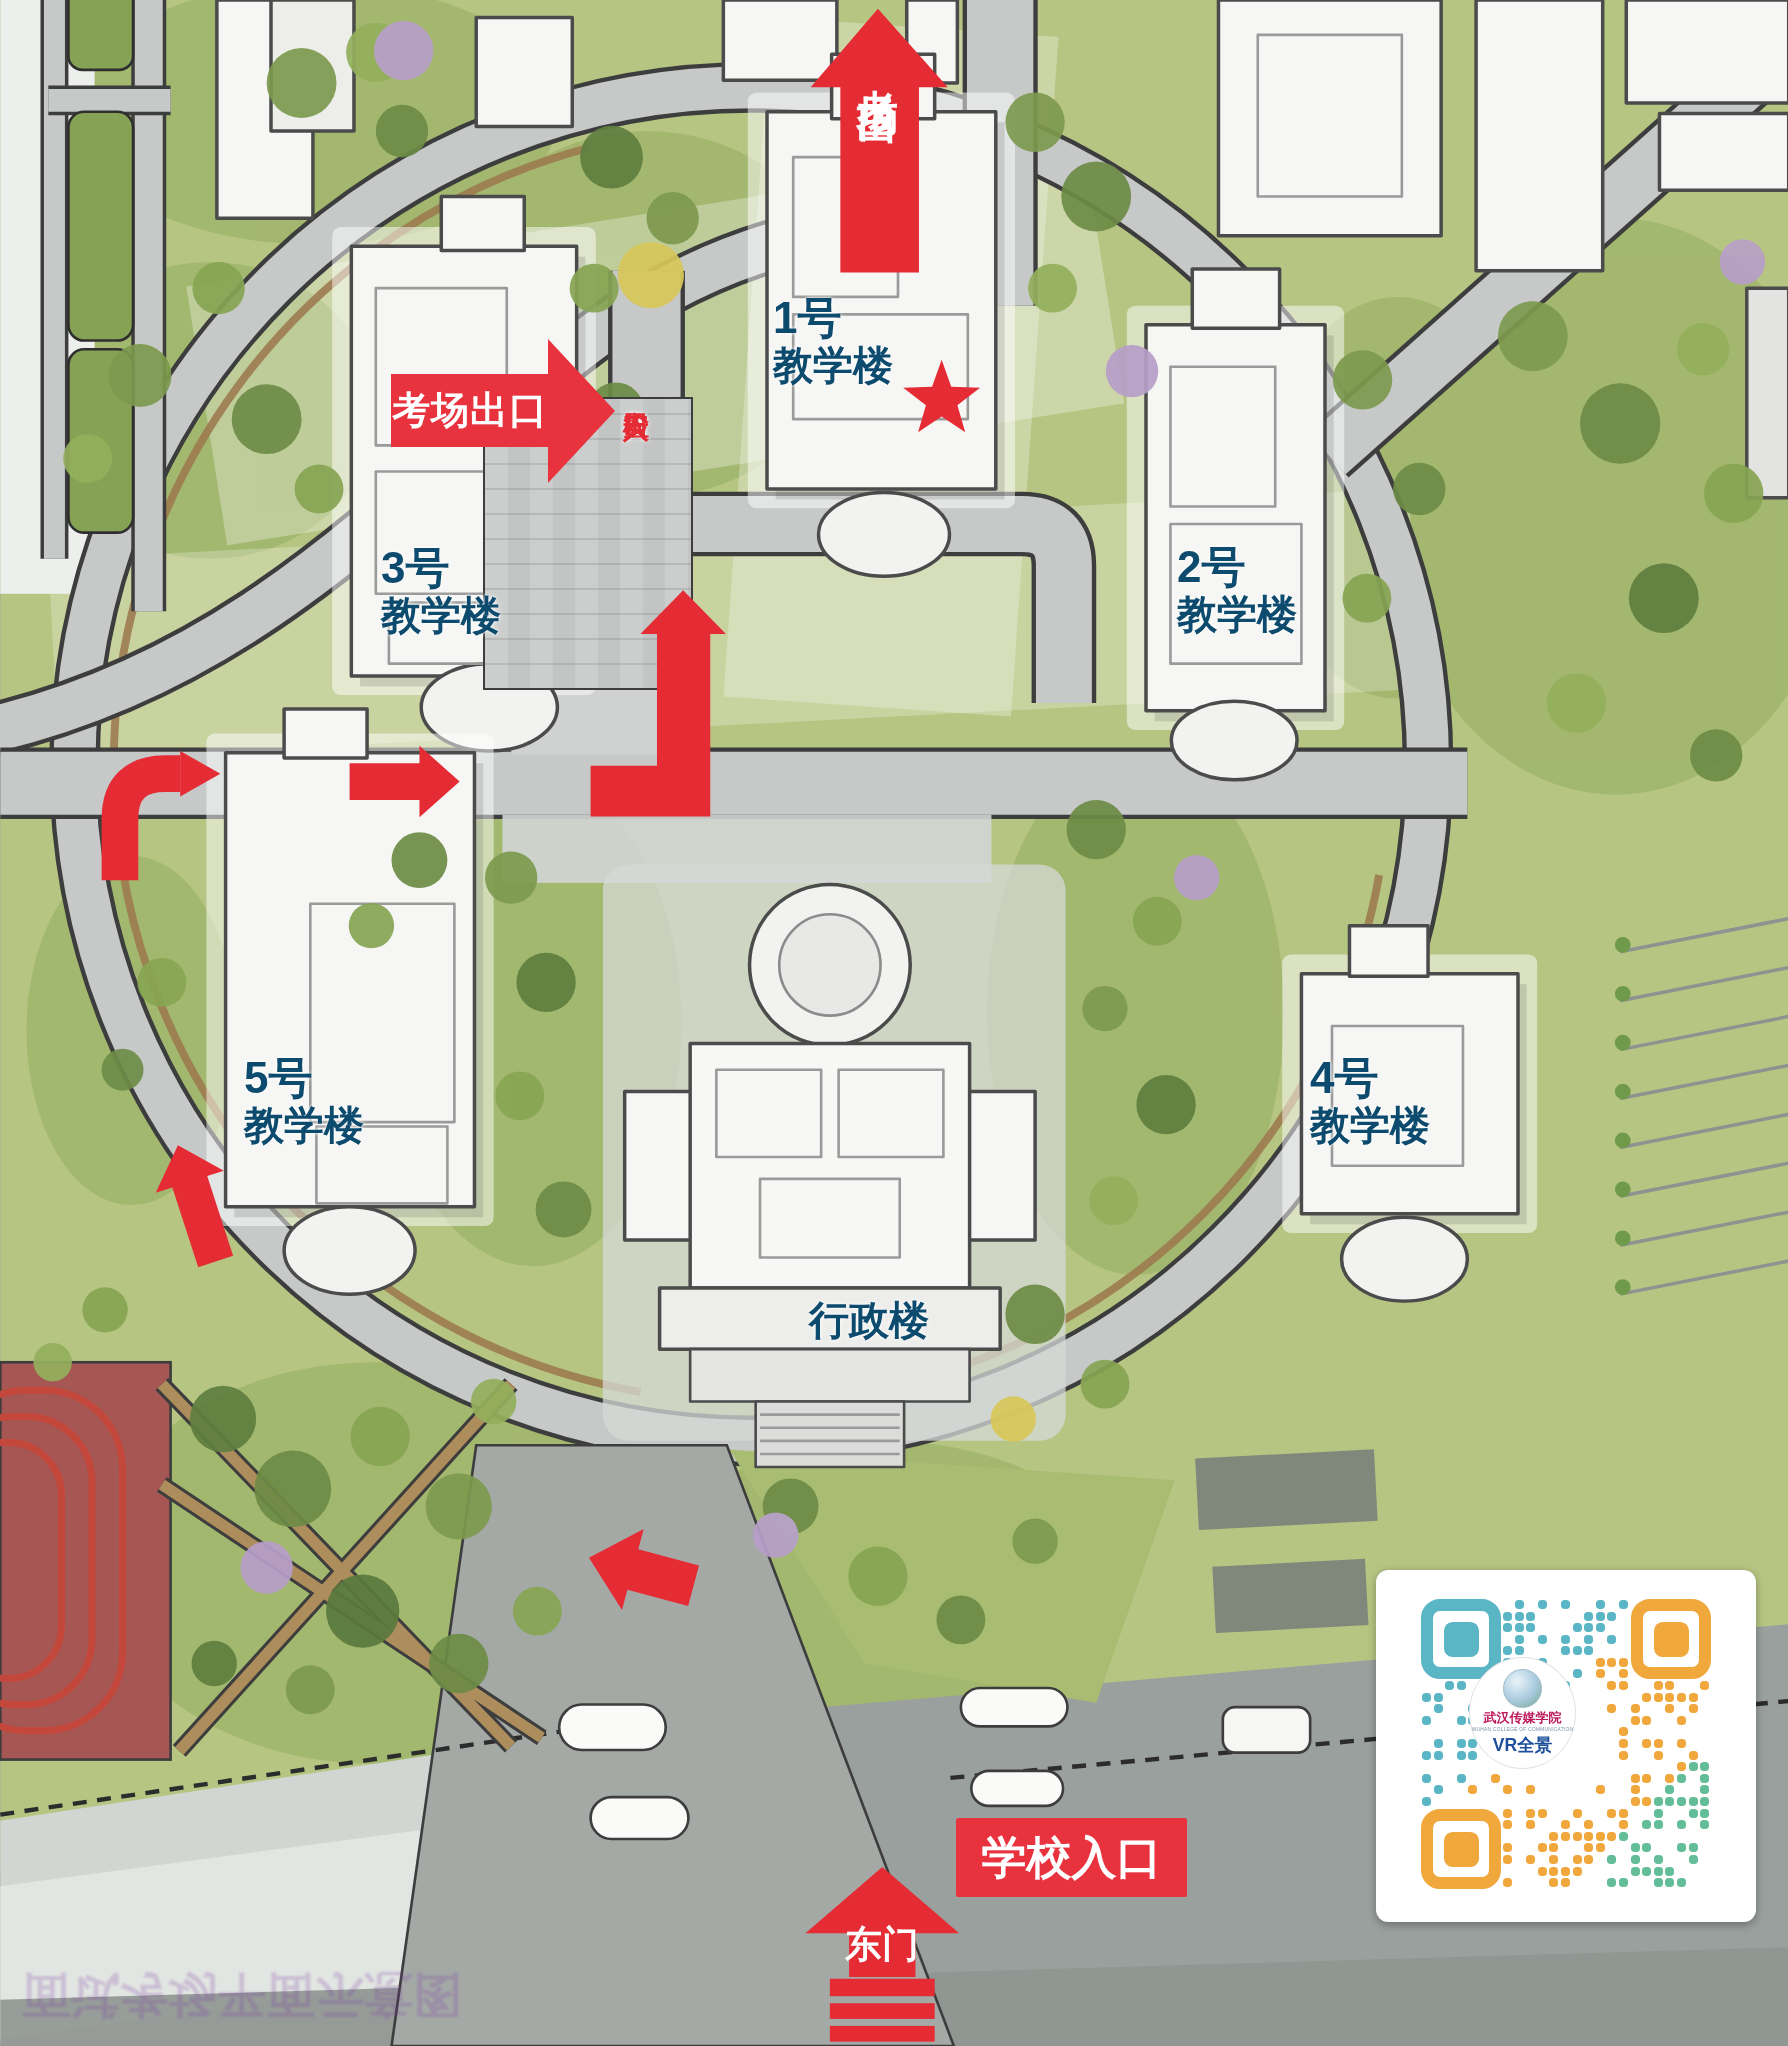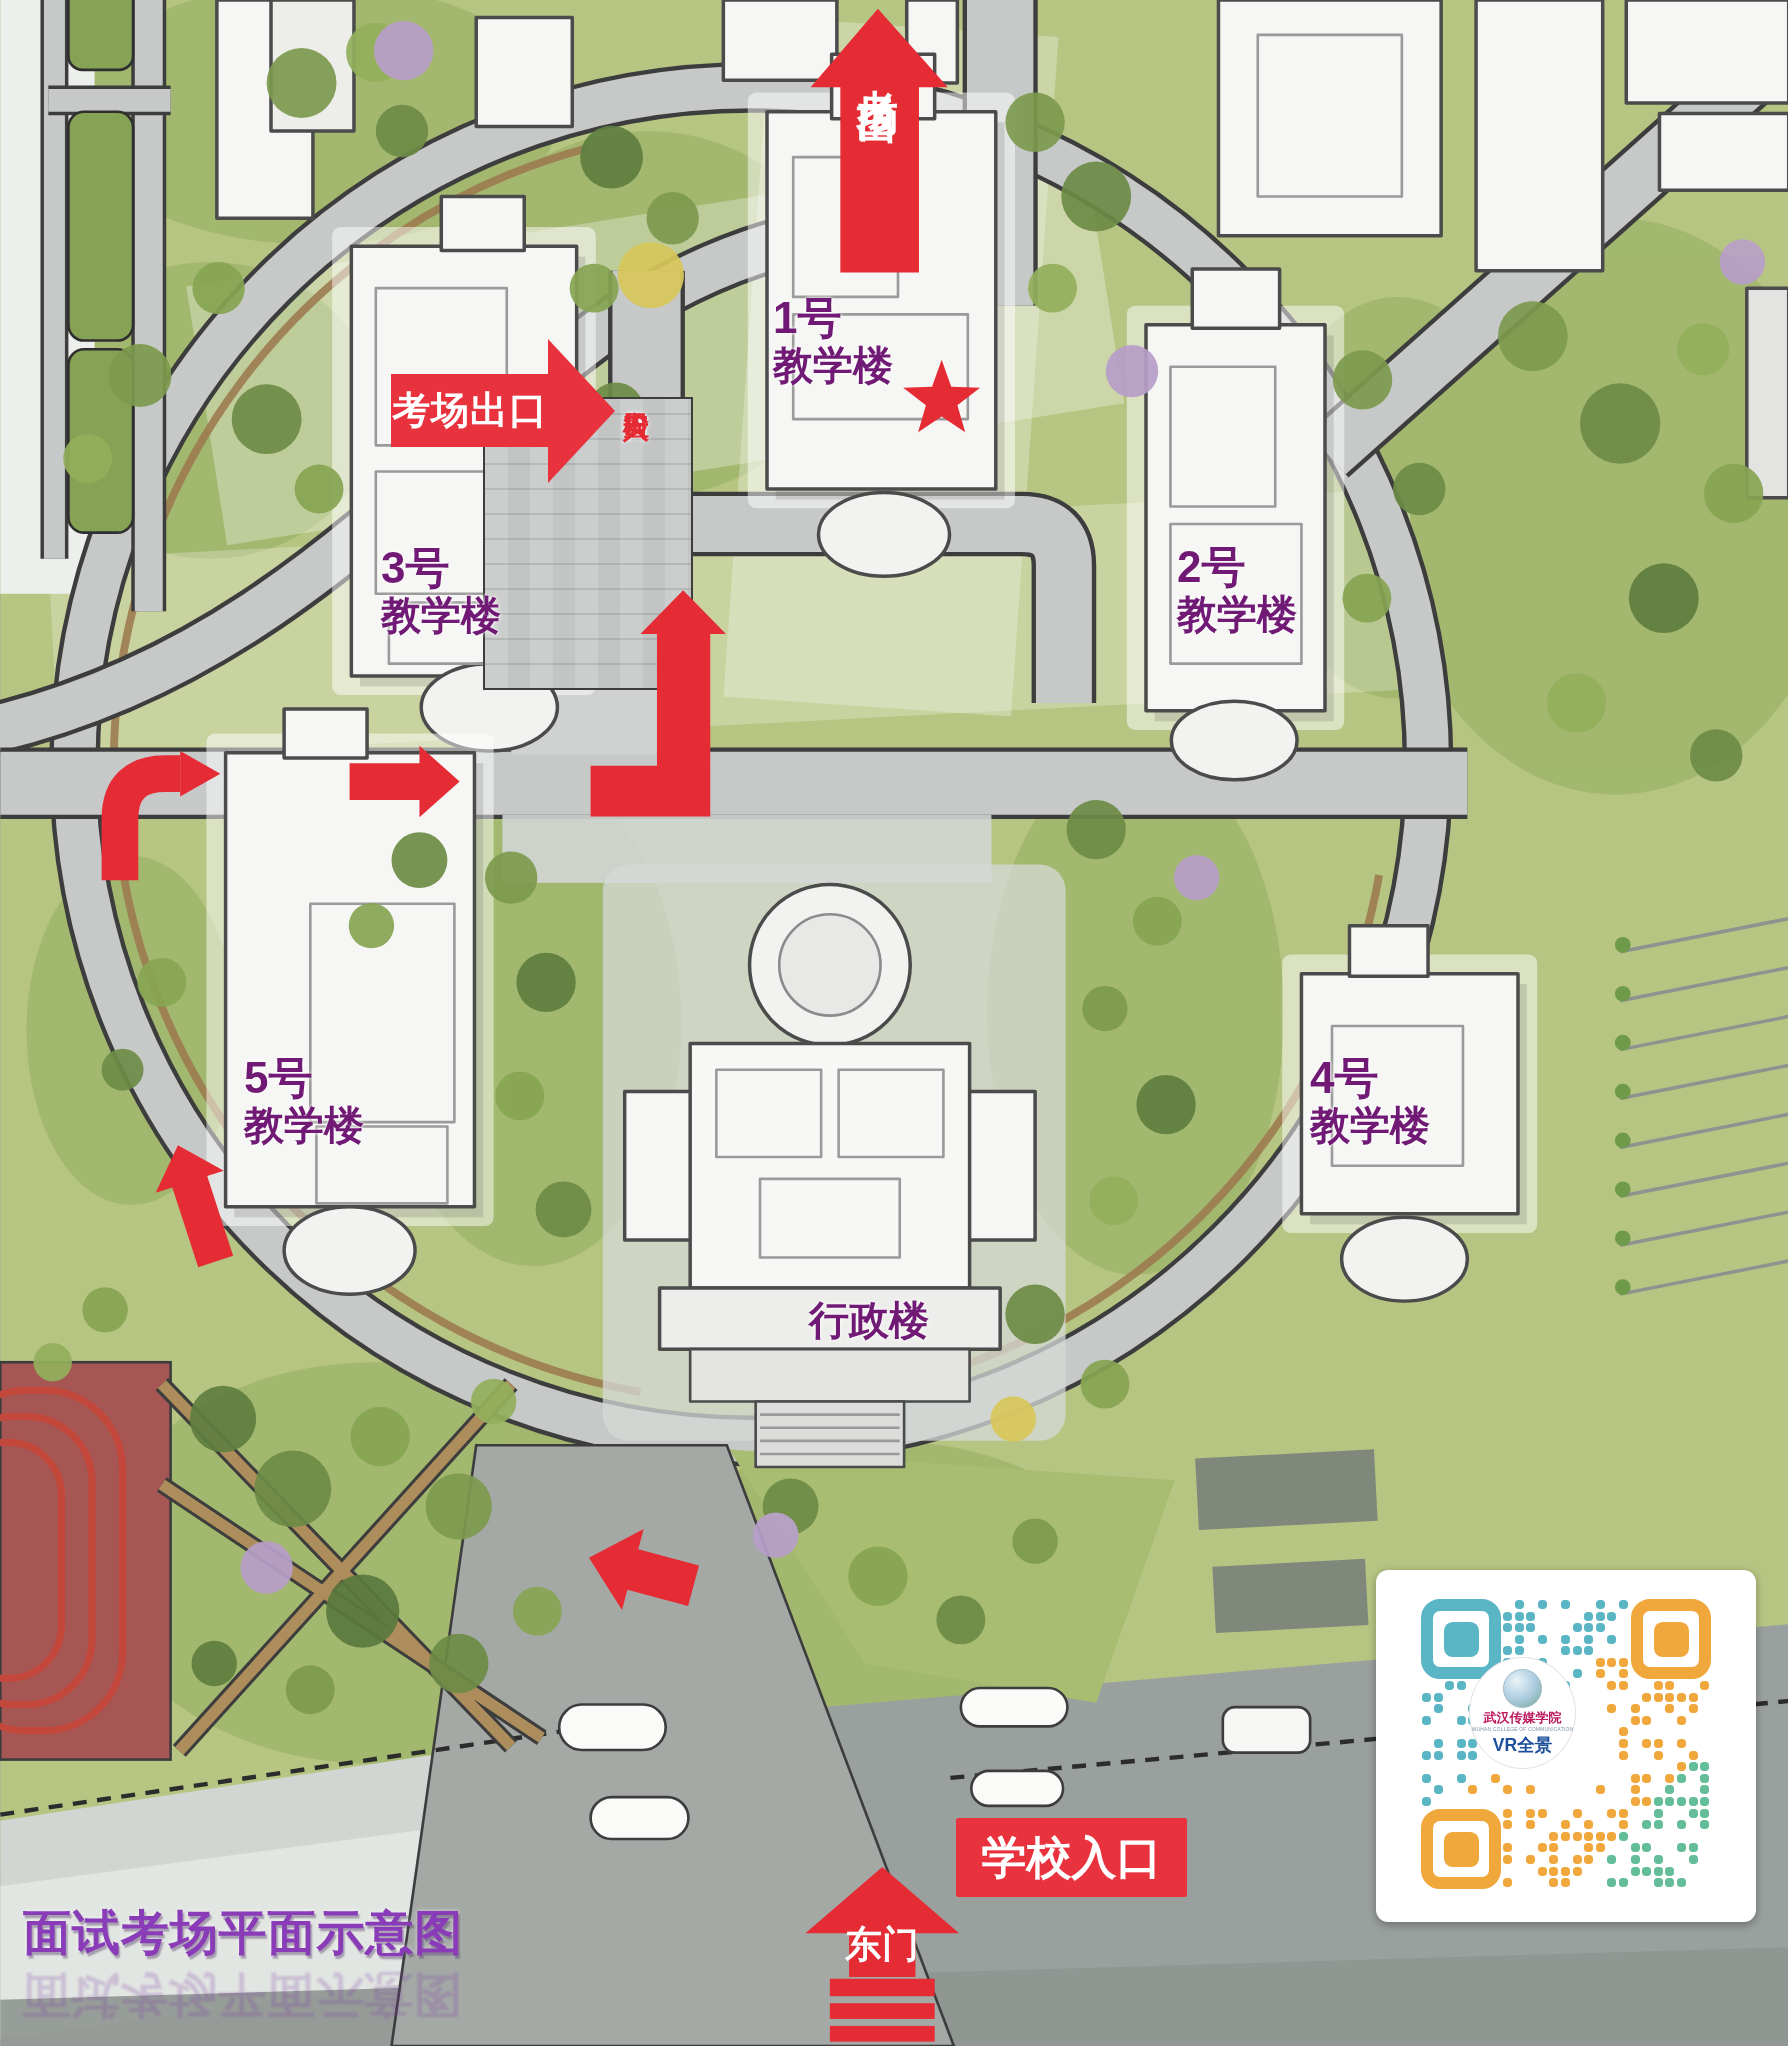--- a/index.html
+++ b/index.html
@@ -1,20 +1,20 @@
 <!DOCTYPE html>
 <html style="font-size:14px"><head>
 <meta charset="utf-8">
 <style>
   html,body{margin:0;padding:0;background:#9aa09d;}
   .stage{position:relative;width:1789px;height:2046px;overflow:hidden;
          font-family:"Liberation Sans","DejaVu Sans",sans-serif;}
   .stage svg{position:absolute;left:0;top:0;}
   .vtext{writing-mode:vertical-rl;text-orientation:upright;}
-  .b-label{position:absolute;color:#701a75;font-weight:900;line-height:1.14;
+  .b-label{position:absolute;color:#0c4a6e;font-weight:900;line-height:1.14;
            text-shadow:0 0 5.2px rgba(255,255,255,.95),0 0 1.7px #fff;}
   .b-label .bnum{font-size:44px;}
   .b-label .bname{font-size:40px;}
   .exit-label{position:absolute;left:857px;top:56px;color:#fff;font-weight:800;
               font-size:41px;letter-spacing:7px;line-height:1;}
   .entrance-banner{position:absolute;left:391px;top:374px;width:158px;height:73px;
      background:#e8333e;display:flex;align-items:center;justify-content:center;
      color:#fff;font-weight:800;font-size:38px;letter-spacing:0.9px;}
   .entrance-head{position:absolute;left:548px;top:339px;width:67px;height:144px;
      background:#e8333e;clip-path:polygon(0 0,100% 50%,0 100%);}
@@ -384,21 +384,20 @@
   </div>
   <div class="b-label" style="left:244px;top:1053px;">
     <div class="bnum">5号</div>
     <div class="bname">教学楼</div>
   </div>
   <div class="b-label" style="left:809px;top:1298px;font-size:40px;font-family:Liberation Serif, serif;">行政楼</div>
 
   <div class="school-banner">学校入口</div>
   <div class="eastgate-label">东门</div>
 
-  <div class="map-title">面试考场平面示意图</div>
   <div class="map-title reflect">面试考场平面示意图</div>
 
   <div class="qr-card">
     <div class="qr-code">
         <div class="qr-cell" style="left: 94px; top: 0.9px; width: 9.4px; height: 9.4px; background: rgb(90, 182, 196);"></div>
         <div class="qr-cell" style="left: 117px; top: 0.9px; width: 9.4px; height: 9.4px; background: rgb(90, 182, 196);"></div>
         <div class="qr-cell" style="left: 140px; top: 0.9px; width: 9.4px; height: 9.4px; background: rgb(90, 182, 196);"></div>
         <div class="qr-cell" style="left: 175px; top: 0.9px; width: 9.4px; height: 9.4px; background: rgb(90, 182, 196);"></div>
         <div class="qr-cell" style="left: 198px; top: 0.9px; width: 9.4px; height: 9.4px; background: rgb(90, 182, 196);"></div>
         <div class="qr-cell" style="left: 82px; top: 12.5px; width: 9.4px; height: 9.4px; background: rgb(90, 182, 196);"></div>

